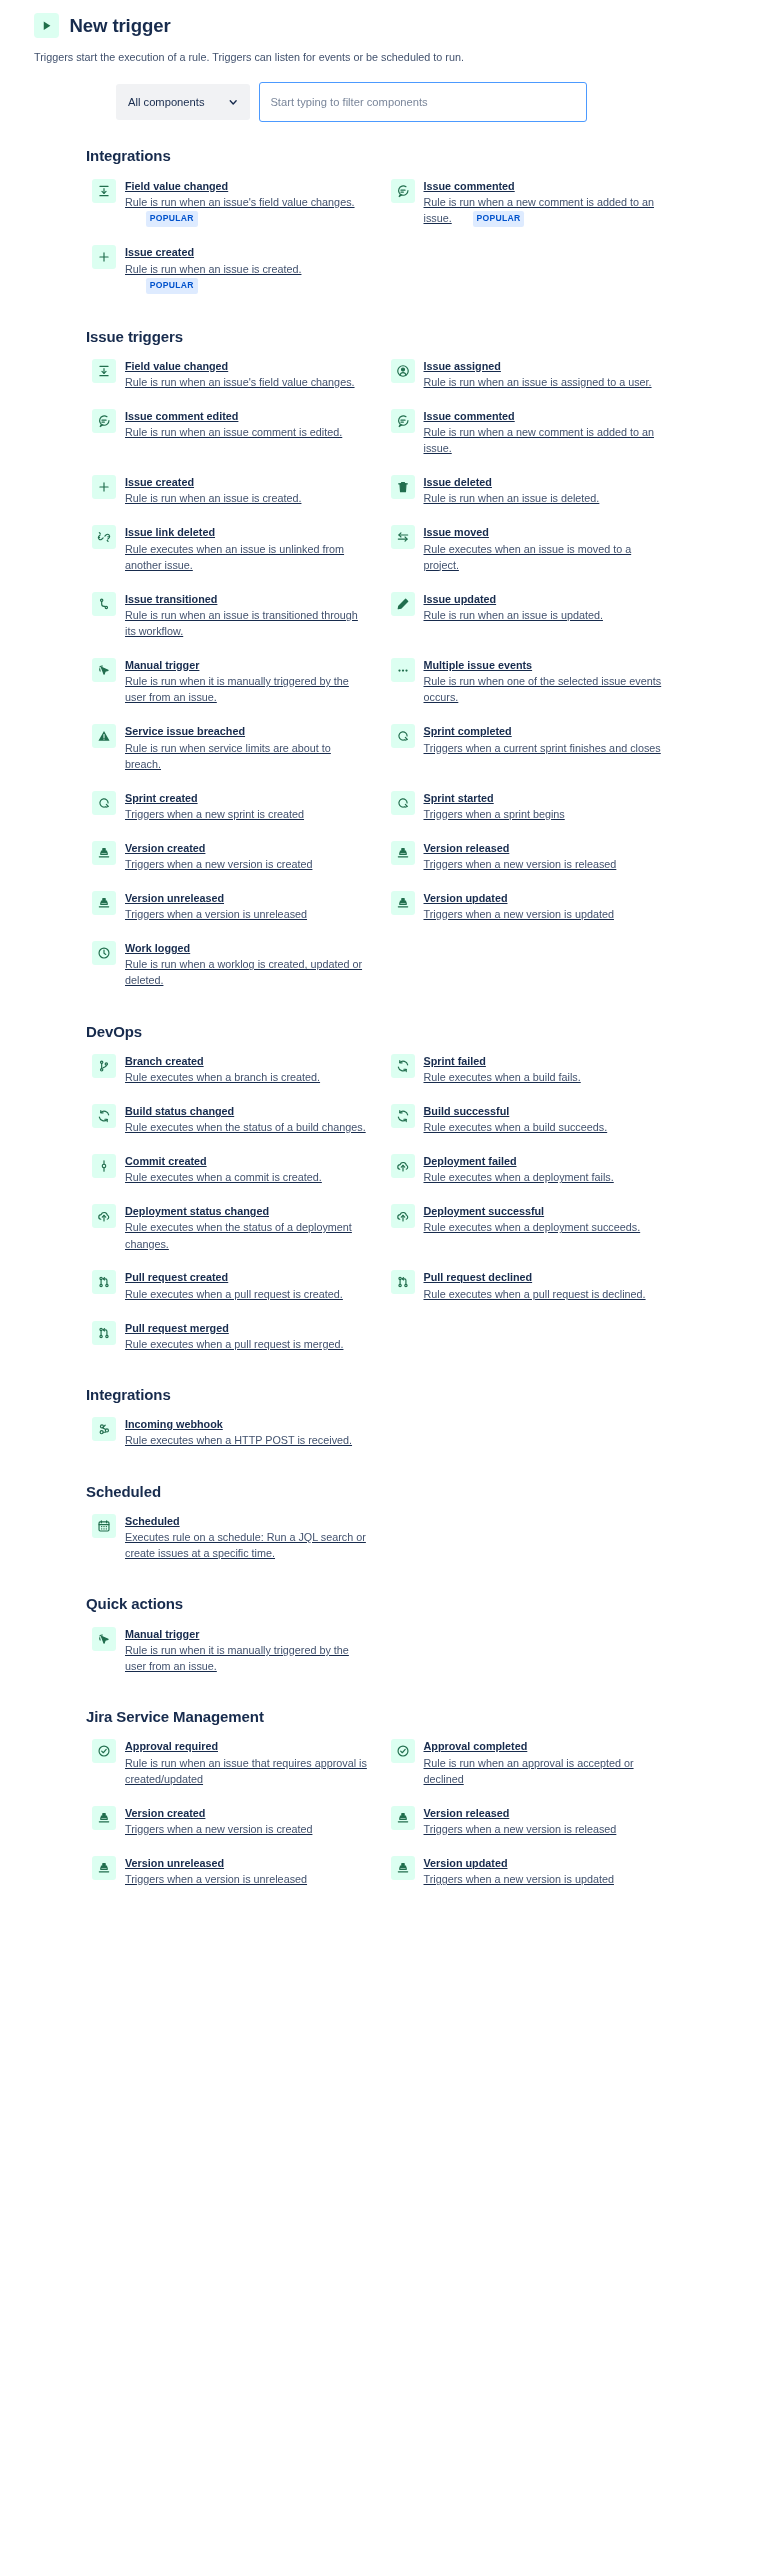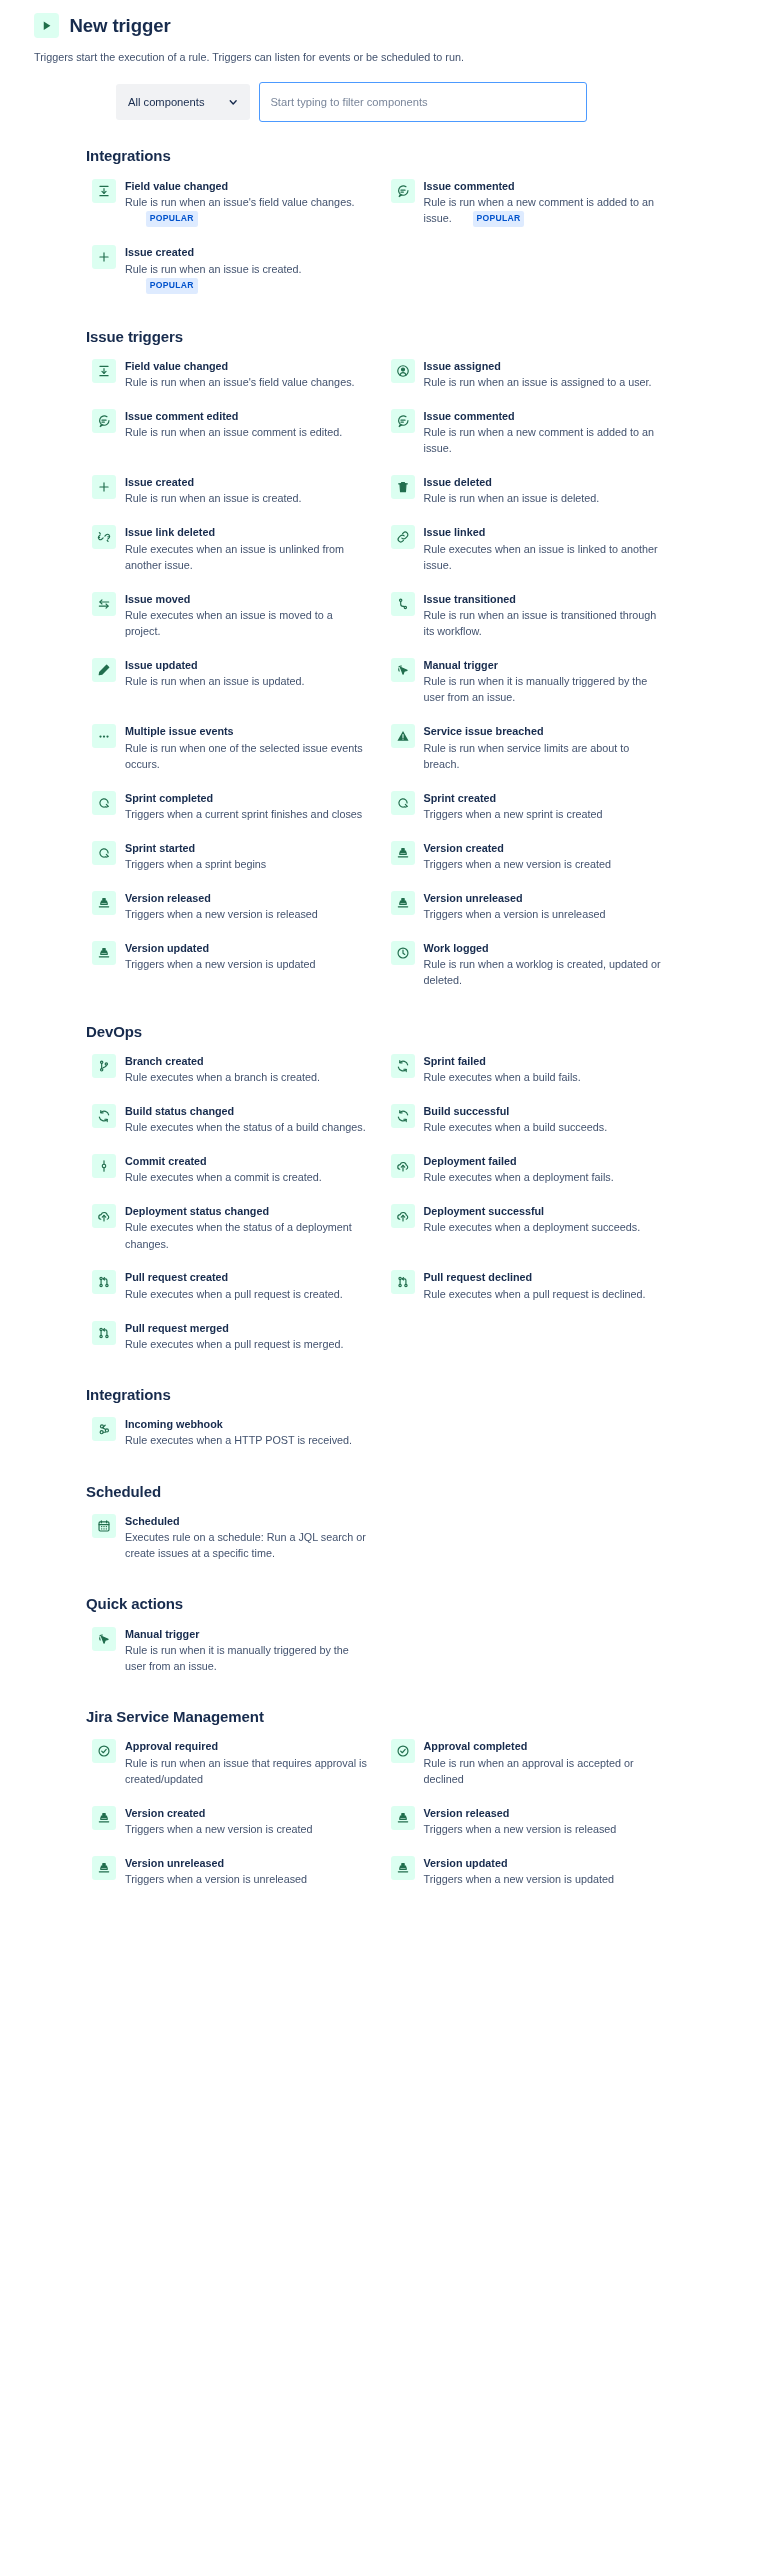--- a/index.html
+++ b/index.html
@@ -39,21 +39,21 @@
 
   
   .sec { padding: 0 0 0 86px; }
   .sec-title {
     font-size: 15px; font-weight: 600; color: #172B4D; letter-spacing: -0.1px;
     margin: 25px 0 4.5px 0;
   }
   .grid { display: grid; grid-template-columns: 291px 291px; column-gap: 7.5px; }
   .item {
     display: flex; gap: 9px; align-items: flex-start;
-    padding: 9px 7.5px 9px 6px; border-radius: 3px; cursor: pointer;
+    padding: 9px 7.5px 9px 6px; border-radius: 3px; cursor: pointer; text-decoration: underline;
   }
   .item-icon {
     width: 24px; height: 24px; flex: 0 0 24px; border-radius: 3px; background: #DCFFF1;
     display: flex; align-items: center; justify-content: center; margin-top: 0.7px;
   }
   .item-icon svg { display: block; }
   .item-body { min-width: 0; padding-top: 0.7px; }
   .item-title { font-size: 10.8px; font-weight: 700; color: #172B4D; line-height: 1.35; }
   .item-desc { font-size: 10.8px; color: #42526E; line-height: 1.5; margin-top: 0.7px; }
   .badge {
@@ -232,32 +232,20 @@
               </svg>
             </div>
             <div class="item-body">
               <div class="item-title">Issue link deleted</div>
               <div class="item-desc"><span>Rule executes when an issue is unlinked from another issue.</span></div>
             </div>
           </div>
           <div class="item">
             <div class="item-icon">
               <svg width="14" height="14" viewBox="0 0 24 24" fill="none" stroke="#216E4E" stroke-width="2" stroke-linecap="round" stroke-linejoin="round">
-                <path d="M10 14a4.5 4.5 0 0 0 6.4 0l2.6-2.6a4.5 4.5 0 0 0-6.4-6.4L11.3 6.4"></path>
-                <path d="M14 10a4.5 4.5 0 0 0-6.4 0L5 12.6a4.5 4.5 0 0 0 6.4 6.4l1.3-1.3"></path>
-              </svg>
-            </div>
-            <div class="item-body">
-              <div class="item-title">Issue linked</div>
-              <div class="item-desc"><span>Rule executes when an issue is linked to another issue.</span></div>
-            </div>
-          </div>
-          <div class="item">
-            <div class="item-icon">
-              <svg width="14" height="14" viewBox="0 0 24 24" fill="none" stroke="#216E4E" stroke-width="2" stroke-linecap="round" stroke-linejoin="round">
                 <path d="M20 8.5H5"></path>
                 <path d="M8.5 5 5 8.5 8.5 12"></path>
                 <path d="M4 15.5h15"></path>
                 <path d="M15.5 12 19 15.5 15.5 19"></path>
               </svg>
             </div>
             <div class="item-body">
               <div class="item-title">Issue moved</div>
               <div class="item-desc"><span>Rule executes when an issue is moved to a project.</span></div>
             </div>

